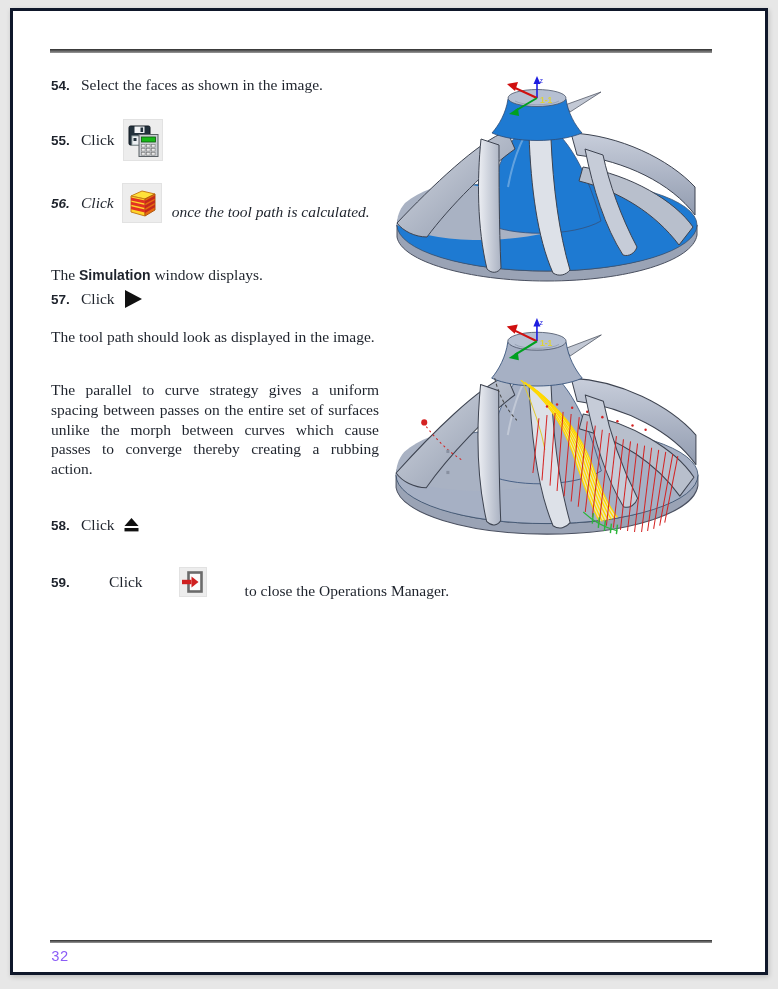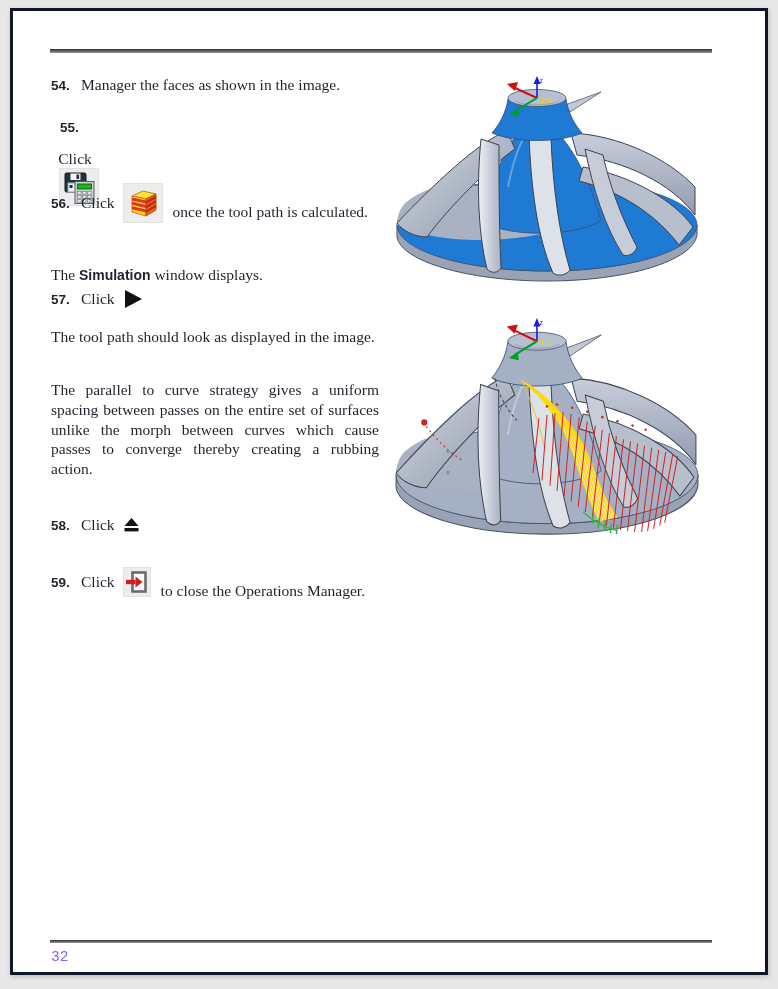--- a/index.html
+++ b/index.html
@@ -89,24 +89,24 @@
         <polygon points="122,39 131,33 132,41" fill="#00a020"></polygon>
         <text x="153" y="27.5" font-size="8.5" font-weight="bold" fill="#ddd23a">1-1</text>
       </g>
     </defs>
   </svg>
 
   <div class="rule" id="rule-top"></div>
 
   <div class="step" style="top:64px;height:20px;">
     <span class="num">54.</span>
-    <span class="txt">Manager the faces as shown in the image.</span>
-  </div>
-
-  <div class="step" style="top:109px;height:40px;flex-direction:column;">
+    <span class="txt">Select the faces as shown in the image.</span>
+  </div>
+
+  <div class="step" style="top:109px;height:40px;">
     <span class="num">55.</span>
     <span class="txt">Click</span>
     <span class="icon-tile ml8" style="width:38px;height:40px;">
       <svg width="34" height="36" viewBox="0 0 34 36">
         <rect x="3" y="4" width="21" height="19" rx="1.5" fill="#22313c" stroke="#101820" stroke-width="1"></rect>
         <rect x="8.5" y="4.5" width="10" height="6.5" fill="#f2f4f6"></rect>
         <rect x="14.5" y="5.5" width="2.6" height="4.5" fill="#22313c"></rect>
         <rect x="6" y="14" width="8.5" height="9" fill="#edf0f3" stroke="#9aa"></rect>
         <rect x="7.5" y="16" width="3" height="3" fill="#22313c"></rect>
         <rect x="13" y="12.5" width="19" height="22" fill="#c9cdd2" stroke="#5a6065" stroke-width="1"></rect>
@@ -119,21 +119,21 @@
               <rect x="20.5" y="26.5" width="3.6" height="2.6"></rect>
               <rect x="25.5" y="26.5" width="3.6" height="2.6"></rect>
           <rect x="15.5" y="30.5" width="3.6" height="2.6"></rect>
               <rect x="20.5" y="30.5" width="3.6" height="2.6"></rect>
               <rect x="25.5" y="30.5" width="3.6" height="2.6"></rect>
         </g>
       </svg>
     </span>
   </div>
 
-  <div class="step" style="top:172px;height:40px;">
+  <div class="step" style="top:172px;height:40px;font-style:italic;">
     <span class="num">56.</span>
     <span class="txt">Click</span>
     <span class="icon-tile ml8" style="width:38px;height:38px;">
       <svg width="32" height="32" viewBox="0 0 32 32">
         <polygon points="5,9 16,4 29,7 19,12" fill="#ffe23a" stroke="#c87f17" stroke-width="1"></polygon>
         <polygon points="5,9 19,12 19,29 5,25" fill="#ffd42a" stroke="#c87f17" stroke-width="1"></polygon>
         <polygon points="19,12 29,7 29,23 19,29" fill="#e8690f" stroke="#b05a10" stroke-width="1"></polygon>
         <g fill="#e23222">
           <polygon points="5,10.5 19,13.6 19,16.6 5,13.4"></polygon>
           <polygon points="5,14.8 19,18 19,21 5,17.8"></polygon>
@@ -171,21 +171,21 @@
     <span class="num">58.</span>
     <span class="txt">Click</span>
     <span class="ml8" style="display:inline-flex;">
       <svg width="17" height="16" viewBox="0 0 17 16">
         <polygon points="1.5,9 8.5,1 15.5,9" fill="#111"></polygon>
         <rect x="1.5" y="11" width="14" height="3.4" fill="#111"></rect>
       </svg>
     </span>
   </div>
 
-  <div class="step" style="top:556px;height:30px;">
+  <div class="step" style="top:556px;height:30px;gap:28px;">
     <span class="num">59.</span>
     <span class="txt">Click</span>
     <span class="icon-tile ml8" style="width:26px;height:28px;">
       <svg width="24" height="26" viewBox="0 0 24 26">
         <rect x="7.5" y="3.5" width="13" height="19" fill="#fbfbfb" stroke="#6b6b6b" stroke-width="2.6"></rect>
         <rect x="1" y="10.8" width="9.5" height="4.4" fill="#cf1f1f"></rect>
         <polygon points="10.5,7.5 17.5,13 10.5,18.5" fill="#cf1f1f"></polygon>
       </svg>
     </span>
     <span class="txt ml10">to close the Operations Manager.</span>

